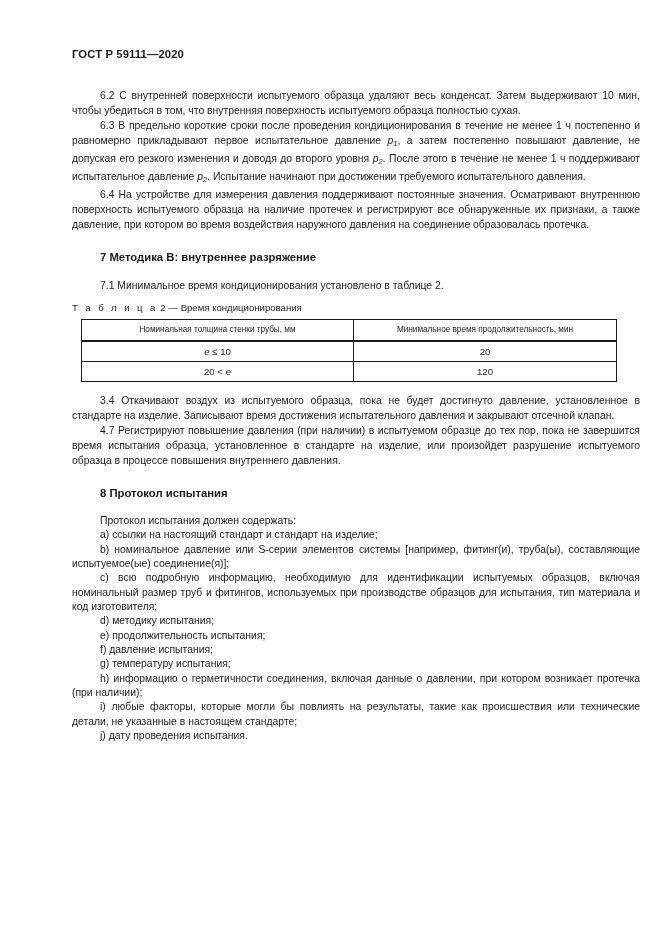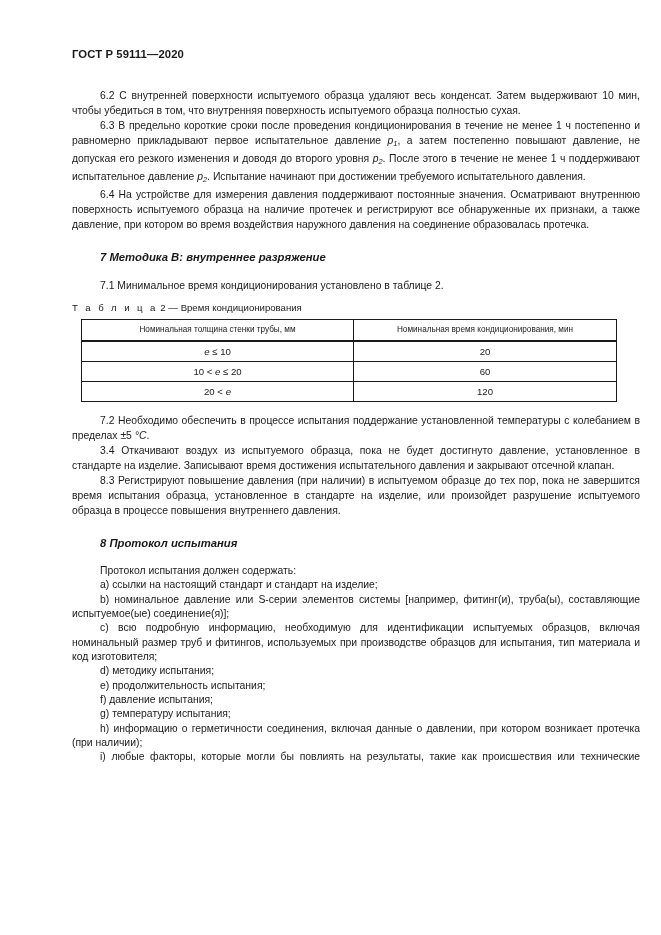--- a/index.html
+++ b/index.html
@@ -44,21 +44,20 @@
     text-indent: 28px;
     hyphens: manual;
   }
   .sec-head {
     font-size: 11.3px;
     font-weight: bold;
     margin: 0;
     padding: 0;
     line-height: 1.25;
     text-indent: 28px;
-    font-style: italic;
   }
   .spacer-18 { height: 18px; }
   .spacer-14 { height: 14px; }
   .spacer-11 { height: 11px; }
   .spacer-8  { height: 8px; }
 
   .tbl-caption {
     font-size: 9.6px;
     line-height: 13px;
     margin: 0;
@@ -158,46 +157,41 @@
     <p class="tbl-caption"><span class="sp">Т а б л и ц а</span>&nbsp;<span>2</span>&nbsp;<span>—</span>&nbsp;<span>Время кондиционирования</span></p>
 
     <table class="gost">
       <colgroup>
           <col class="c1">
           <col class="c2">
         </colgroup>
       <thead>
         <tr>
           <th>Номинальная толщина стенки трубы, мм</th>
-          <th>Номинальная время кондиционирования, мин</th>
+          <th>Минимальное время продолжительность, мин</th>
         </tr>
       </thead>
       <tbody>
         <tr>
           <td><span></span><i class="var">e</i><span> ≤ 10</span></td>
           <td>20</td>
         </tr>
         <tr>
-          <td><span>10 &lt; </span><i class="var">e</i><span> ≤ 20</span></td>
-          <td>60</td>
-        </tr>
-        <tr>
           <td><span>20 &lt; </span><i class="var">e</i><span></span></td>
           <td>120</td>
         </tr>
       </tbody>
     </table>
 
     <div class="spacer-11"></div>
 
-    <p class="para"><span>7.2 Необходимо обеспечить в процессе испытания поддержание установленной температуры с колебанием в пределах ±5 </span><i class="var">°C</i><span>.</span></p>
 
     <p class="para">3.4 Откачивают воздух из испытуемого образца, пока не будет достигнуто давление, установленное в стандарте на изделие. Записывают время достижения испытательного давления и закрывают отсечной клапан.</p>
 
-    <p class="para">8.3 Регистрируют повышение давления (при наличии) в испытуемом образце до тех пор, пока не завершится время испытания образца, установленное в стандарте на изделие, или произойдет разрушение испытуемого образца в процессе повышения внутреннего давления.</p>
+    <p class="para">4.7 Регистрируют повышение давления (при наличии) в испытуемом образце до тех пор, пока не завершится время испытания образца, установленное в стандарте на изделие, или произойдет разрушение испытуемого образца в процессе повышения внутреннего давления.</p>
 
     <div class="spacer-18"></div>
 
     <div class="sec-head">8 Протокол испытания</div>
 
     <div class="spacer-14"></div>
 
     <p class="list-lead">Протокол испытания должен содержать:</p>
 
     <p class="list-item nojust">a) ссылки на настоящий стандарт и стандарт на изделие;</p>

